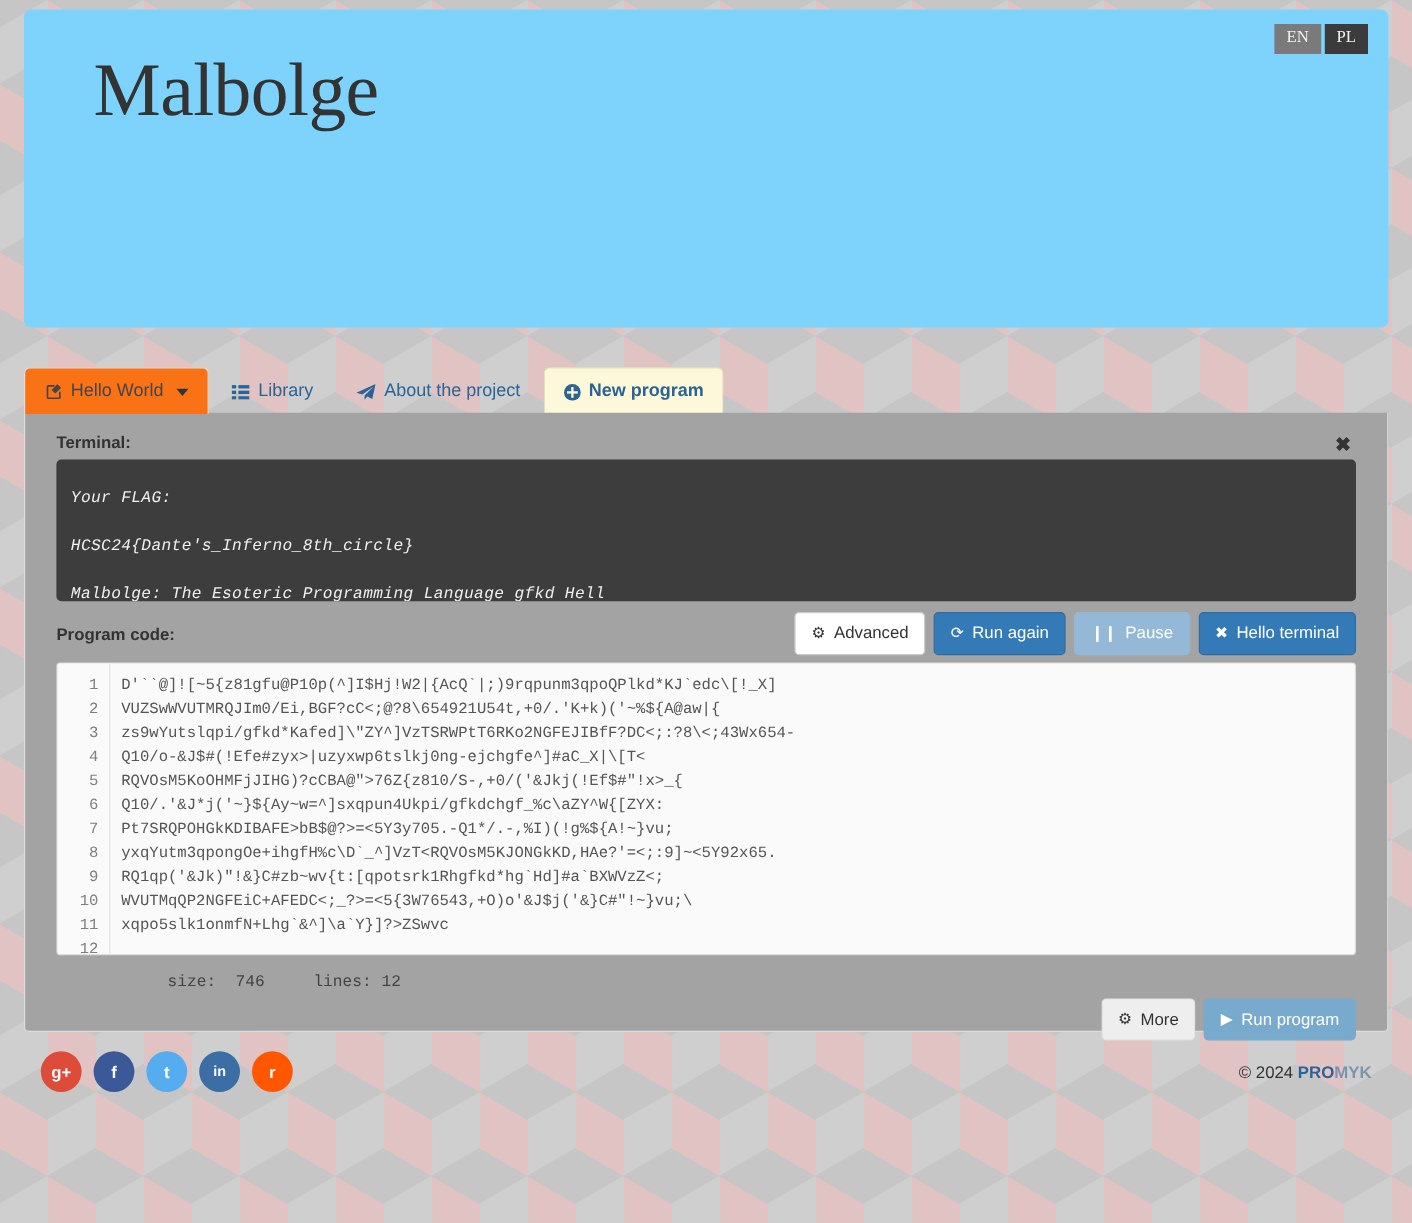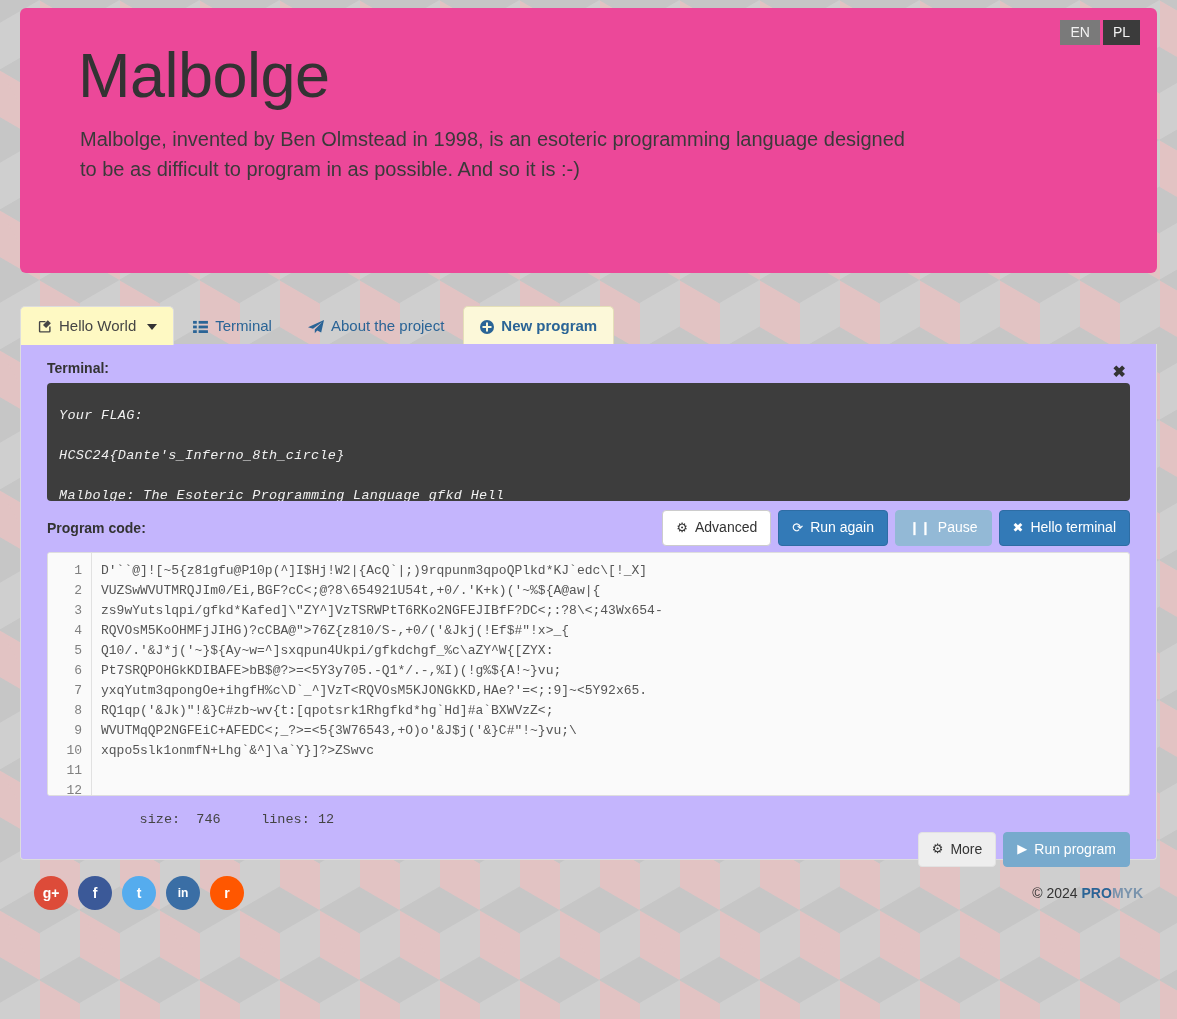--- a/index.html
+++ b/index.html
@@ -17,21 +17,21 @@
       linear-gradient(60deg, #e2c3c3 25%, transparent 25.5%, transparent 75%, #e2c3c3 75%, #e2c3c3);
     background-size:80px 140px;
     background-position:0 0, 0 0, 40px 70px, 40px 70px, 0 0, 40px 70px;
     overflow:hidden;
   }
   .page { position:relative; width:1177px; height:1019px; }
 
   
   .jumbo {
     position:absolute; left:20px; top:8px; width:1137px; height:265px;
-    background:#ec4899; border-radius:6px; padding:34px 42px 0 58px;
+    background:#7dd3fc; border-radius:6px; padding:34px 42px 0 58px;font-family:Liberation Serif, serif;
   }
   .jumbo h1 {
     margin:0; font-size:63px; font-weight:400; color:#333;
     letter-spacing:-0.5px; line-height:1.05;
   }
   .jumbo p {
     margin:17px 0 0 2px; font-size:20px; color:#3a3a3a; line-height:1.47;
     max-width:830px; font-weight:400;
   }
   .langbar { position:absolute; right:17px; top:12px; display:flex; gap:3px; }
@@ -47,34 +47,34 @@
     position:absolute; left:20px; top:305px; width:1137px; height:40px;
     display:flex; align-items:flex-end; font-size:15px; padding-left:0;
   }
   .tab {
     padding:10px 16px 9px 16px; color:#2a6496; cursor:pointer;
     display:flex; align-items:center; gap:7px; line-height:1.25;
     border:1px solid transparent; border-bottom:none;
     border-radius:5px 5px 0 0; margin-right:2px; white-space:nowrap;
   }
   .tab.active {
-    background:#fef9c3; color:#454545; border-color:#ddd;
+    background:#f97316; color:#454545; border-color:#ddd;
     position:relative; z-index:3;
   }
   .tab.newprog { background:#fcf8d9; color:#2a6496; font-weight:bold; border-color:#e4dfb8; }
   .tab .ico { font-size:14px; display:inline-block; }
   .caret {
     width:0;height:0;border-left:5px solid transparent;border-right:5px solid transparent;
     border-top:6px solid #333; display:inline-block; margin-left:4px;
   }
 
   
   .panel {
     position:absolute; left:20px; top:344px; width:1137px; height:516px;
-    background:#c4b5fd; border:1px solid #ddd; border-top:none;
+    background:#a3a3a3; border:1px solid #ddd; border-top:none;
     border-radius:0 0 4px 4px; padding:16px 26px 0 26px;
   }
   .lbl { font-size:14px; font-weight:bold; color:#333; margin:0 0 7px 0; }
   .row-head { display:flex; justify-content:space-between; align-items:center; }
   .closex {
     font-size:16px; color:#333; cursor:pointer; font-weight:bold; line-height:1;
     padding:2px 4px;
   }
 
   
@@ -148,21 +148,20 @@
 <body>
 
 <div class="page">
 
   <div class="jumbo">
     <div class="langbar">
       <div class="langbtn lang-en">EN</div>
       <div class="langbtn lang-pl">PL</div>
     </div>
     <h1>Malbolge</h1>
-    <p>Malbolge, invented by Ben Olmstead in 1998, is an esoteric programming language designed to be as difficult to program in as possible. And so it is :-)</p>
   </div>
 
   <div class="tabs">
     <div class="tab active">
       <span class="ico">
         <svg width="15" height="15" viewBox="0 0 16 16">
             <path d="M2 3.5A1.5 1.5 0 0 1 3.5 2H9v1.5H3.5V13H13V8h1.5v5a1.5 1.5 0 0 1-1.5 1.5H3.5A1.5 1.5 0 0 1 2 13z" fill="#454545"></path>
             <path d="M11.5 1.2l3.3 3.3-5.1 5.1-3.3-3.3z" fill="#454545"></path>
           </svg>
       </span>
@@ -173,21 +172,21 @@
       <span class="ico">
         <svg width="15" height="13" viewBox="0 0 16 14">
             <rect x="0" y="1" width="4" height="3" fill="#2a6496"></rect>
             <rect x="0" y="6" width="4" height="3" fill="#2a6496"></rect>
             <rect x="0" y="11" width="4" height="3" fill="#2a6496"></rect>
             <rect x="6" y="1" width="10" height="3" fill="#2a6496"></rect>
             <rect x="6" y="6" width="10" height="3" fill="#2a6496"></rect>
             <rect x="6" y="11" width="10" height="3" fill="#2a6496"></rect>
           </svg>
       </span>
-      <span>Terminal</span>
+      <span>Library</span>
     </div>
     <div class="tab">
       <span class="ico">
         <svg width="16" height="14" viewBox="0 0 16 14">
             <path d="M16 0L0 7.2l5 1.6L14.3 2 6.8 9.6v3.6l2.4-2.8 4 2z" fill="#2a6496"></path>
           </svg>
       </span>
       <span>About the project</span>
     </div>
     <div class="tab newprog">
@@ -249,20 +248,21 @@
         <div>8</div>
         <div>9</div>
         <div>10</div>
         <div>11</div>
         <div>12</div>
       </div>
       <div class="code">
         <div>D'``@]![~5{z81gfu@P10p(^]I$Hj!W2|{AcQ`|;)9rqpunm3qpoQPlkd*KJ`edc\[!_X]</div>
         <div>VUZSwWVUTMRQJIm0/Ei,BGF?cC&lt;;@?8\654921U54t,+0/.'K+k)('~%${A@aw|{</div>
         <div>zs9wYutslqpi/gfkd*Kafed]\"ZY^]VzTSRWPtT6RKo2NGFEJIBfF?DC&lt;;:?8\&lt;;43Wx654-</div>
+        <div>Q10/o-&amp;J$#(!Efe#zyx&gt;|uzyxwp6tslkj0ng-ejchgfe^]#aC_X|\[T&lt;</div>
         <div>RQVOsM5KoOHMFjJIHG)?cCBA@"&gt;76Z{z810/S-,+0/('&amp;Jkj(!Ef$#"!x&gt;_{</div>
         <div>Q10/.'&amp;J*j('~}${Ay~w=^]sxqpun4Ukpi/gfkdchgf_%c\aZY^W{[ZYX:</div>
         <div>Pt7SRQPOHGkKDIBAFE&gt;bB$@?&gt;=&lt;5Y3y705.-Q1*/.-,%I)(!g%${A!~}vu;</div>
         <div>yxqYutm3qpongOe+ihgfH%c\D`_^]VzT&lt;RQVOsM5KJONGkKD,HAe?'=&lt;;:9]~&lt;5Y92x65.</div>
         <div>RQ1qp('&amp;Jk)"!&amp;}C#zb~wv{t:[qpotsrk1Rhgfkd*hg`Hd]#a`BXWVzZ&lt;;</div>
         <div>WVUTMqQP2NGFEiC+AFEDC&lt;;_?&gt;=&lt;5{3W76543,+O)o'&amp;J$j('&amp;}C#"!~}vu;\</div>
         <div>xqpo5slk1onmfN+Lhg`&amp;^]\a`Y}]?&gt;ZSwvc</div>
       </div>
     </div>
 

